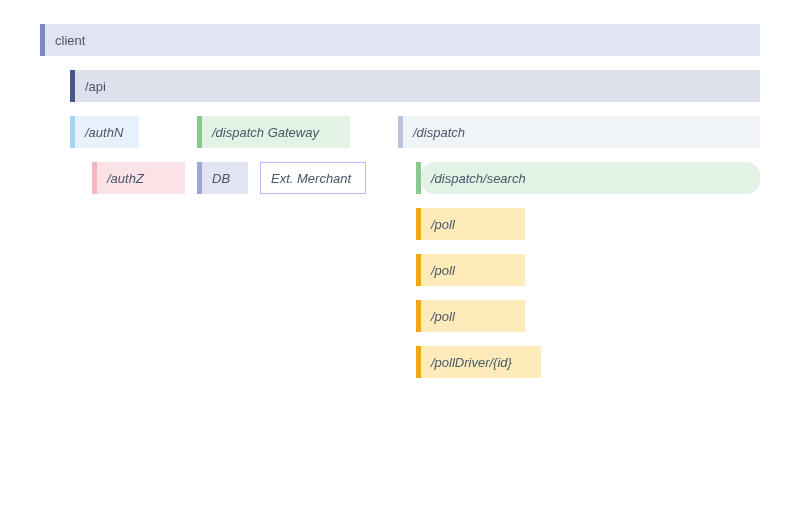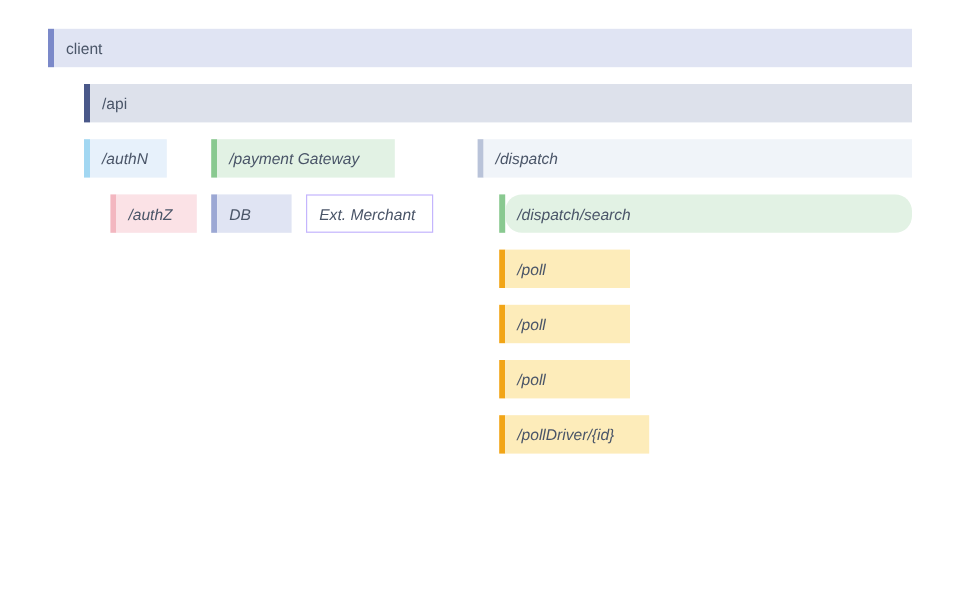--- a/index.html
+++ b/index.html
@@ -53,22 +53,22 @@
     .st-navy     { background: #4a5889; }
     .st-cyan     { background: #a2d7f2; }
     .st-green    { background: #89c990; }
     .st-gray     { background: #b9c3d9; }
     .st-pink     { background: #f3b7c0; }
     .st-indigo2  { background: #9ca8d4; }
     .st-orange   { background: #f2a516; }
 
     .w-authn { width: 64px; }
     .w-pg    { width: 148px; }
-    .w-authz { width: 67px; }
-    .w-db    { width: 62px; }
+    .w-authz { width: 88px; }
+    .w-db    { width: 46px; }
     .w-mer   { width: 106px; }
     .w-ds    { width: 339px; border-radius: 14px; }
     .w-poll  { width: 104px; }
     .w-polld { width: 120px; }
 
     .col { display: flex; flex-direction: column; }
   </style>
 </head>
 <body>
 
@@ -93,21 +93,21 @@
       <div class="bar">
         <div class="stripe st-pink"></div>
         <div class="bar-body bg-pink w-authz">/authZ</div>
       </div>
     </div>
   </div>
 
   <div class="col">
     <div class="bar">
       <div class="stripe st-green"></div>
-      <div class="bar-body bg-green w-pg">/payment Gateway</div>
+      <div class="bar-body bg-green w-pg">/dispatch Gateway</div>
     </div>
 
     <div class="row">
       <div class="bar">
         <div class="stripe st-indigo2"></div>
         <div class="bar-body bg-indigo w-db">DB</div>
       </div>
       <div class="bar">
         <div class="bar-body bg-white w-mer">Ext. Merchant</div>
       </div>

